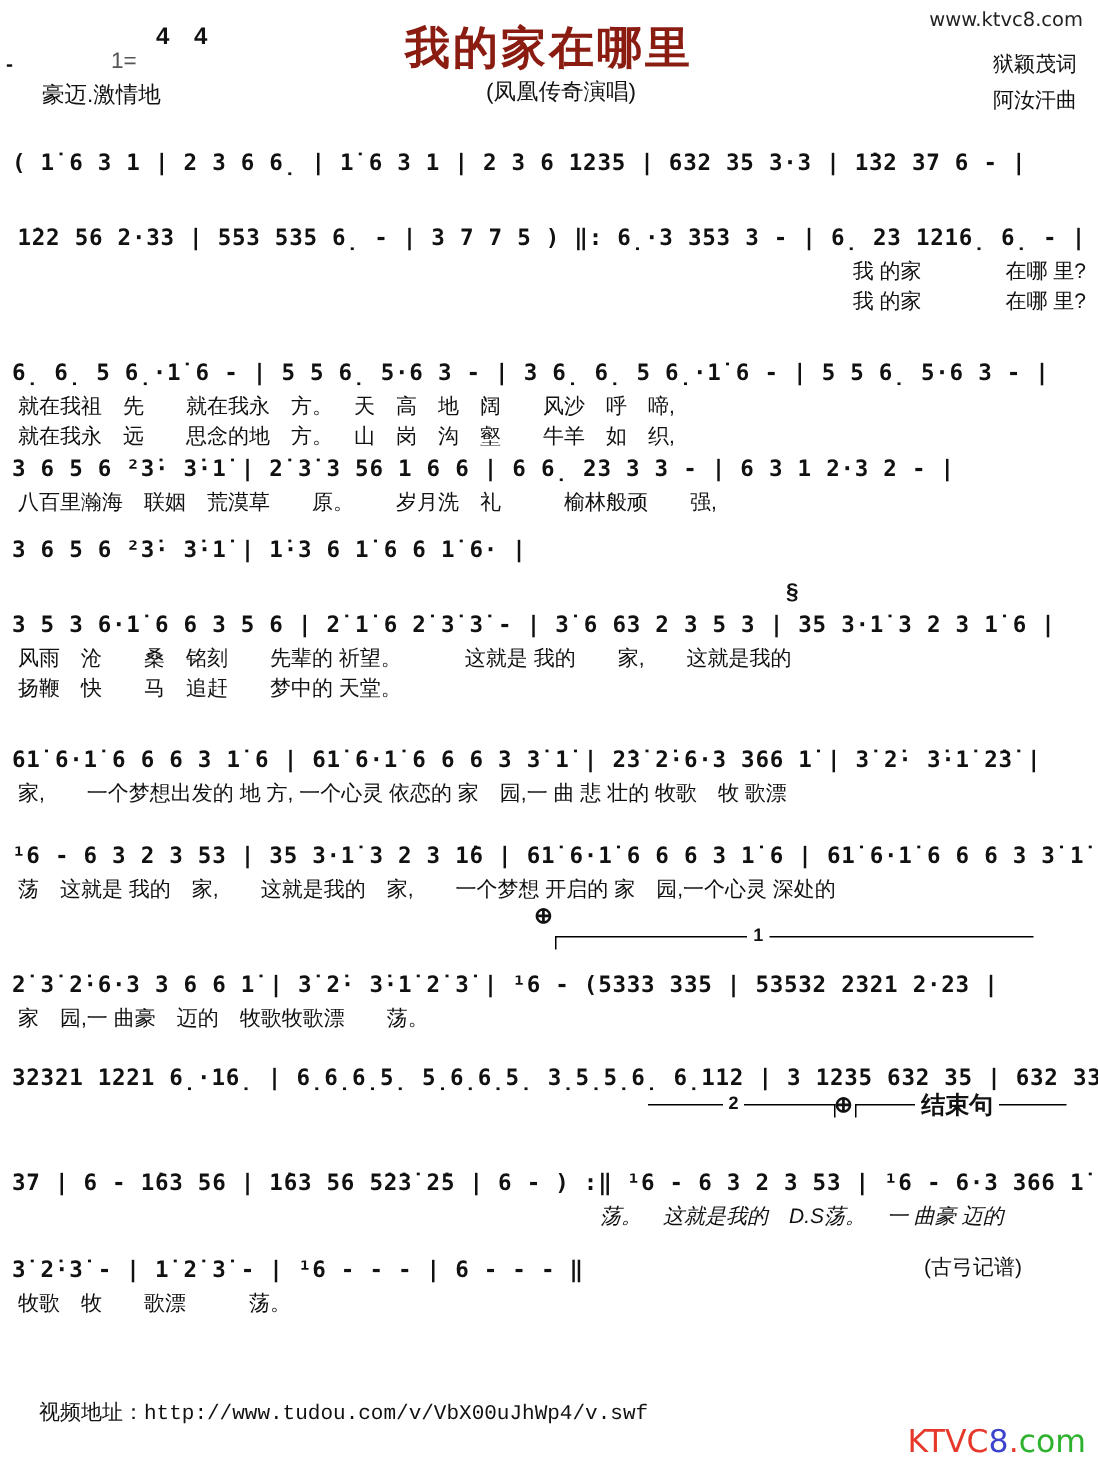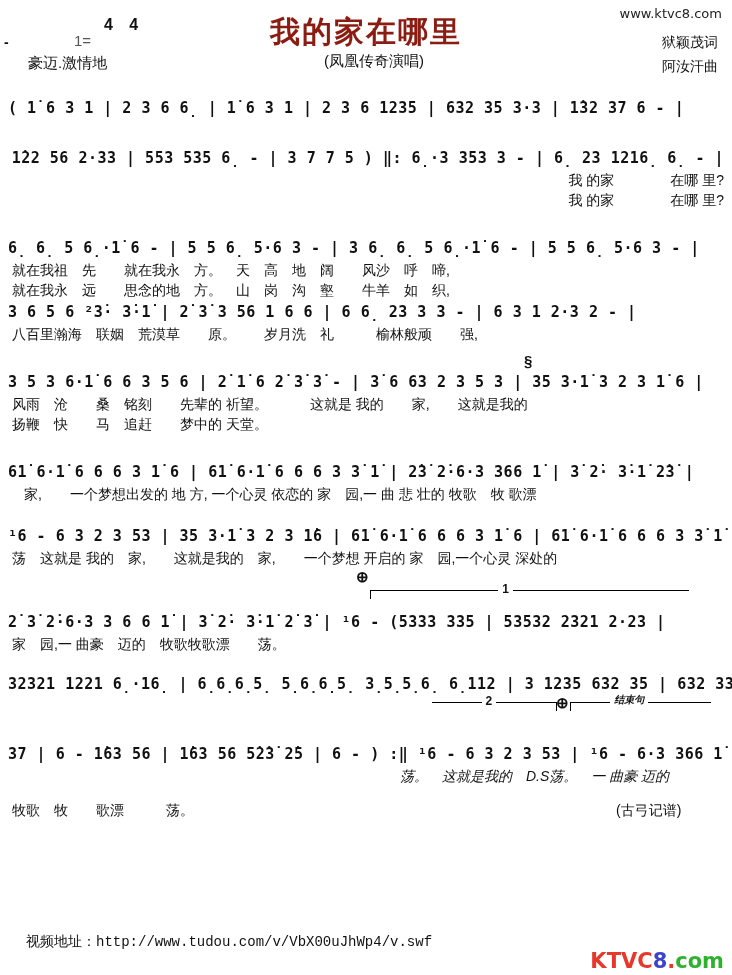--- a/index.html
+++ b/index.html
@@ -26,27 +26,27 @@
             font-size:15px;line-height:24px;white-space:pre;letter-spacing:0.5px;}
   .lyric{font-size:14px;line-height:20px;white-space:pre;}
   .ov{position:absolute;}
   .ov-text{font-size:15px;font-weight:700;line-height:14px;}
   .ov-bracket1,.ov-bracket2,.ov-bracket-end{height:8px;border-top:1px solid #000;}
   .ov-bracket1{border-left:1px solid #000;}
   .ov-bracket2{border-right:1px solid #000;}
   .ov-bracket-end{border-left:1px solid #000;}
   .ov-lbl{position:absolute;top:-9px;left:40%;background:#fff;padding:0 4px;
           font-size:12px;font-weight:700;}
-  .ov-bracket-end .ov-lbl{font-size:10px;top:-10px;left:28%;font-style:italic;}
+  .ov-bracket-end .ov-lbl{font-size:16px;top:-10px;left:28%;}
   .ov-side{font-size:14px;}
   
   .footer{position:absolute;left:0;right:0;bottom:0;height:44px;padding-left:14px;}
   .video-line{position:absolute;left:26px;top:2px;font-size:14px;}
   .video-line .url{font-family:"Liberation Mono",monospace;font-size:14px;}
-  .logo{position:absolute;right:8px;bottom:2px;font-size:21px;font-weight:700;
+  .logo{position:absolute;right:8px;bottom:2px;font-size:21px;font-weight:400;
         font-family:"DejaVu Sans",sans-serif;letter-spacing:0;}
 </style>
 </head>
 <body>
 
 <div class="header">
   <div class="hdr-site">www.ktvc8.com</div>
   <div class="hdr-dash">-</div>
   <div class="hdr-key">1=</div>
   <div class="hdr-meter">4 4</div>
@@ -69,30 +69,31 @@
     <div class="system" style="margin-top: 26px;">
       <div class="notation">6̣ 6̣ 5 6̣·1̇ 6 - | 5 5 6̣ 5·6 3 - | 3 6̣ 6̣ 5 6̣·1̇ 6 - | 5 5 6̣ 5·6 3 - |</div>
       <div class="lyric" style="margin-left: 4px;">就在我祖　先　　就在我永　方。　天　高　地　阔　　风沙　呼　啼,</div>
       <div class="lyric" style="margin-left: 4px;">就在我永　远　　思念的地　方。　山　岗　沟　壑　　牛羊　如　织,</div>
     </div>
     <div class="system" style="">
       <div class="notation">3 6 5 6 ²3̇· 3̇·1̇ | 2̇ 3̇ 3 56 1 6 6 | 6 6̣ 23 3 3 - | 6 3 1 2·3 2 - |</div>
       <div class="lyric" style="margin-left: 4px;">八百里瀚海　联姻　荒漠草　　原。　　岁月洗　礼　　　榆林般顽　　强,</div>
     </div>
     <div class="system" style="margin-top: 10px;">
+      <div class="notation">3 6 5 6 ²3̇· 3̇·1̇ | 1̇·3 6 1̇ 6 6 1̇ 6· |</div>
     </div>
     <div class="system" style="margin-top: 26px;">
       <span class="ov ov-text" style="left: 516px; top: -16px;">§</span>
       <div class="notation">3 5 3 6·1̇ 6 6 3 5 6 | 2̇ 1̇ 6 2̇ 3̇ 3̇ - | 3̇ 6 63 2 3 5 3 | 35 3·1̇ 3 2 3 1̇ 6 |</div>
       <div class="lyric" style="margin-left: 4px;">风雨　沧　　桑　铭刻　　先辈的 祈望。　　　这就是 我的　　家,　　这就是我的</div>
       <div class="lyric" style="margin-left: 4px;">扬鞭　快　　马　追赶　　梦中的 天堂。</div>
     </div>
     <div class="system" style="margin-top: 26px;">
       <div class="notation">61̇ 6·1̇ 6 6 6 3 1̇ 6 | 61̇ 6·1̇ 6 6 6 3 3̇ 1̇ | 2̇3̇ 2̇·6·3 366 1̇ | 3̇ 2̇· 3̇·1̇ 2̇3̇ |</div>
-      <div class="lyric" style="margin-left: 16px;">家,　　一个梦想出发的 地 方, 一个心灵 依恋的 家　园,一 曲 悲 壮的 牧歌　牧 歌漂</div>
+      <div class="lyric" style="margin-left: 4px;">家,　　一个梦想出发的 地 方, 一个心灵 依恋的 家　园,一 曲 悲 壮的 牧歌　牧 歌漂</div>
     </div>
     <div class="system" style="margin-top: 20px;">
       <div class="notation">¹6 - 6 3 2 3 53 | 35 3·1̇ 3 2 3 1̇6 | 61̇ 6·1̇ 6 6 6 3 1̇ 6 | 61̇ 6·1̇ 6 6 6 3 3̇ 1̇ |</div>
       <div class="lyric" style="margin-left: 4px;">荡　这就是 我的　家,　　这就是我的　家,　　一个梦想 开启的 家　园,一个心灵 深处的</div>
     </div>
     <div class="system" style="margin-top: 42px;">
       <span class="ov ov-text" style="left: 348px; top: -40px;">⊕</span>
       <span class="ov ov-bracket1" style="left: 362px; top: -20px; width: 318px;">
         <span class="ov-lbl">1</span>
       </span>
@@ -108,20 +109,21 @@
       </span>
       <span class="ov ov-text" style="left: 548px; top: -46px;">⊕</span>
       <span class="ov ov-bracket-end" style="left: 562px; top: -40px; width: 140px;">
         <span class="ov-lbl">结束句</span>
       </span>
       <div class="notation">37 | 6 - 1̇63 56 | 1̇63 56 5̇2̇3̇ 2̇5 | 6 - ) :‖ ¹6 - 6 3 2 3 53 | ¹6 - 6·3 366 1̇ |</div>
       <div class="lyric" style="margin-left: 392px; font-style: italic;">荡。　这就是我的　D.S荡。　一 曲豪 迈的</div>
     </div>
     <div class="system" style="margin-top: 14px;">
       <span class="ov ov-side" style="left: 608px; top: 2px;">(古弓记谱)</span>
+      <div class="notation">3̇ 2̇·3̇ - | 1̇ 2̇ 3̇ - | ¹6 - - - | 6 - - - ‖</div>
       <div class="lyric" style="margin-left: 4px;">牧歌　牧　　歌漂　　　荡。</div>
     </div>
   </div>
 
 <div class="footer">
   <div class="video-line">
     <span>视频地址：</span><span class="url">http://www.tudou.com/v/VbX00uJhWp4/v.swf</span>
   </div>
   <div class="logo" id="logo"><span style="color: rgb(230, 57, 43);">KTVC</span><span style="color: rgb(60, 67, 204);">8</span><span style="color: rgb(230, 57, 43);">.</span><span style="color: rgb(46, 178, 46);">com</span></div>
 </div>

